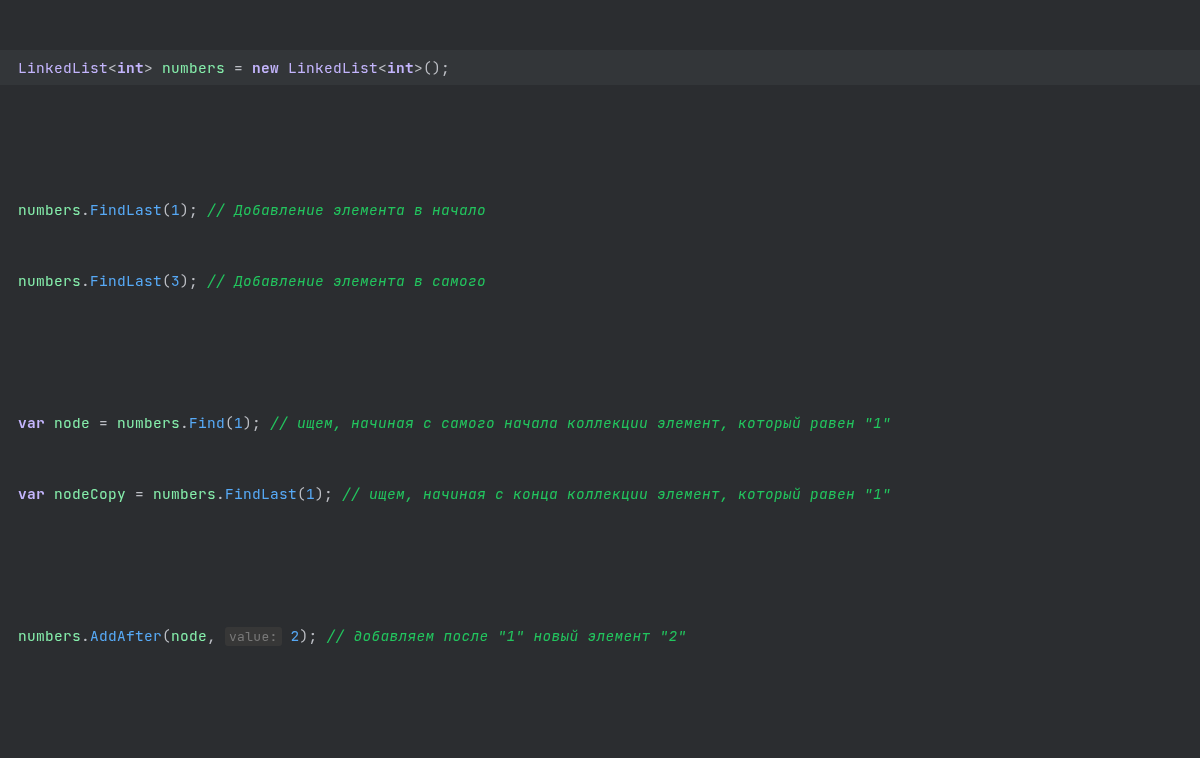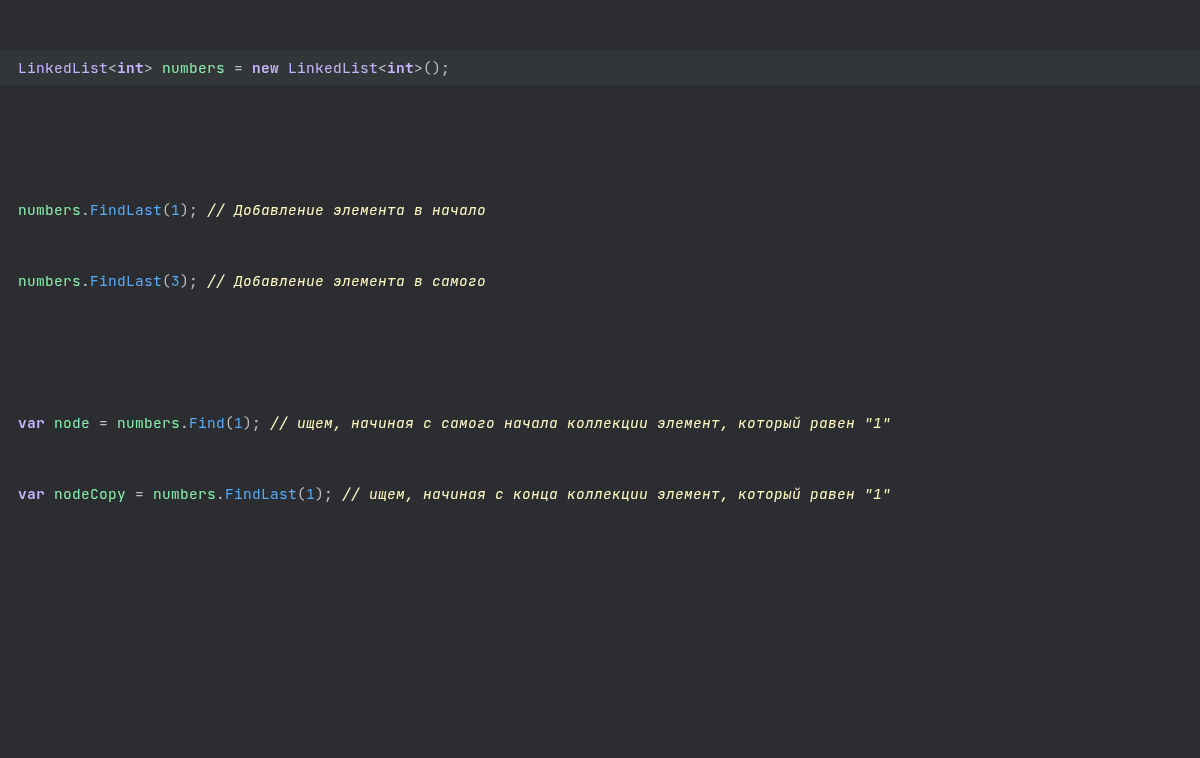--- a/index.html
+++ b/index.html
@@ -20,35 +20,36 @@
     .highlighted-line { background: #333639; display: block; margin: 0 -18px; padding: 0 18px;}
     
     .type { color: #c4b5fd; }
     .keyword { color: #c4b5fd; font-weight: bold; }
     .method-call { color: #57aaf7; }
     .number { color: #56a8f5; }
     .identifier { color: #86efac; }
     .punct { color: #bcbec4; }
     .paren { color: #bcbec4; }
     .angle { color: #bcbec4; }
-    .comment { color: #fef9c3; font-style: italic; }
+    .comment { color: #22c55e; font-style: italic; }
     .hint { color: #787878; background: #373737; border-radius: 3px; padding: 1px 4px; font-size: 13px; font-style: normal;}
   </style>
 </head>
 <body>
 
 <div class="code-block">
 <span class="line highlighted-line"><span class="type">LinkedList</span><span class="angle">&lt;</span><span class="keyword">int</span><span class="angle">&gt;</span> <span class="identifier">numbers</span> <span class="punct">=</span> <span class="keyword">new</span> <span class="type">LinkedList</span><span class="angle">&lt;</span><span class="keyword">int</span><span class="angle">&gt;</span><span class="paren">();</span></span>
 <span class="line"> </span>
 <span class="line"><span class="identifier">numbers</span><span class="punct">.</span><span class="method-call">FindLast</span><span class="paren">(</span><span class="number">1</span><span class="paren">);</span> <span class="comment">// Добавление элемента в начало</span></span>
 <span class="line"><span class="identifier">numbers</span><span class="punct">.</span><span class="method-call">FindLast</span><span class="paren">(</span><span class="number">3</span><span class="paren">);</span> <span class="comment">// Добавление элемента в самого</span></span>
 <span class="line"> </span>
 <span class="line"><span class="keyword">var</span> <span class="identifier">node</span> <span class="punct">=</span> <span class="identifier">numbers</span><span class="punct">.</span><span class="method-call">Find</span><span class="paren">(</span><span class="number">1</span><span class="paren">);</span> <span class="comment">// ищем, начиная с самого начала коллекции элемент, который равен "1"</span></span>
 <span class="line"><span class="keyword">var</span> <span class="identifier">nodeCopy</span> <span class="punct">=</span> <span class="identifier">numbers</span><span class="punct">.</span><span class="method-call">FindLast</span><span class="paren">(</span><span class="number">1</span><span class="paren">);</span> <span class="comment">// ищем, начиная с конца коллекции элемент, который равен "1"</span></span>
 <span class="line"> </span>
+<span class="line"><span class="identifier">numbers</span><span class="punct">.</span><span class="method-call">AddAfter</span><span class="paren">(</span><span class="identifier">node</span><span class="punct">,</span> <span class="hint">value:</span> <span class="number">2</span><span class="paren">);</span> <span class="comment">// добавляем после "1" новый элемент "2"</span></span>
 
 
 
 
 
 
 
 
 
 

